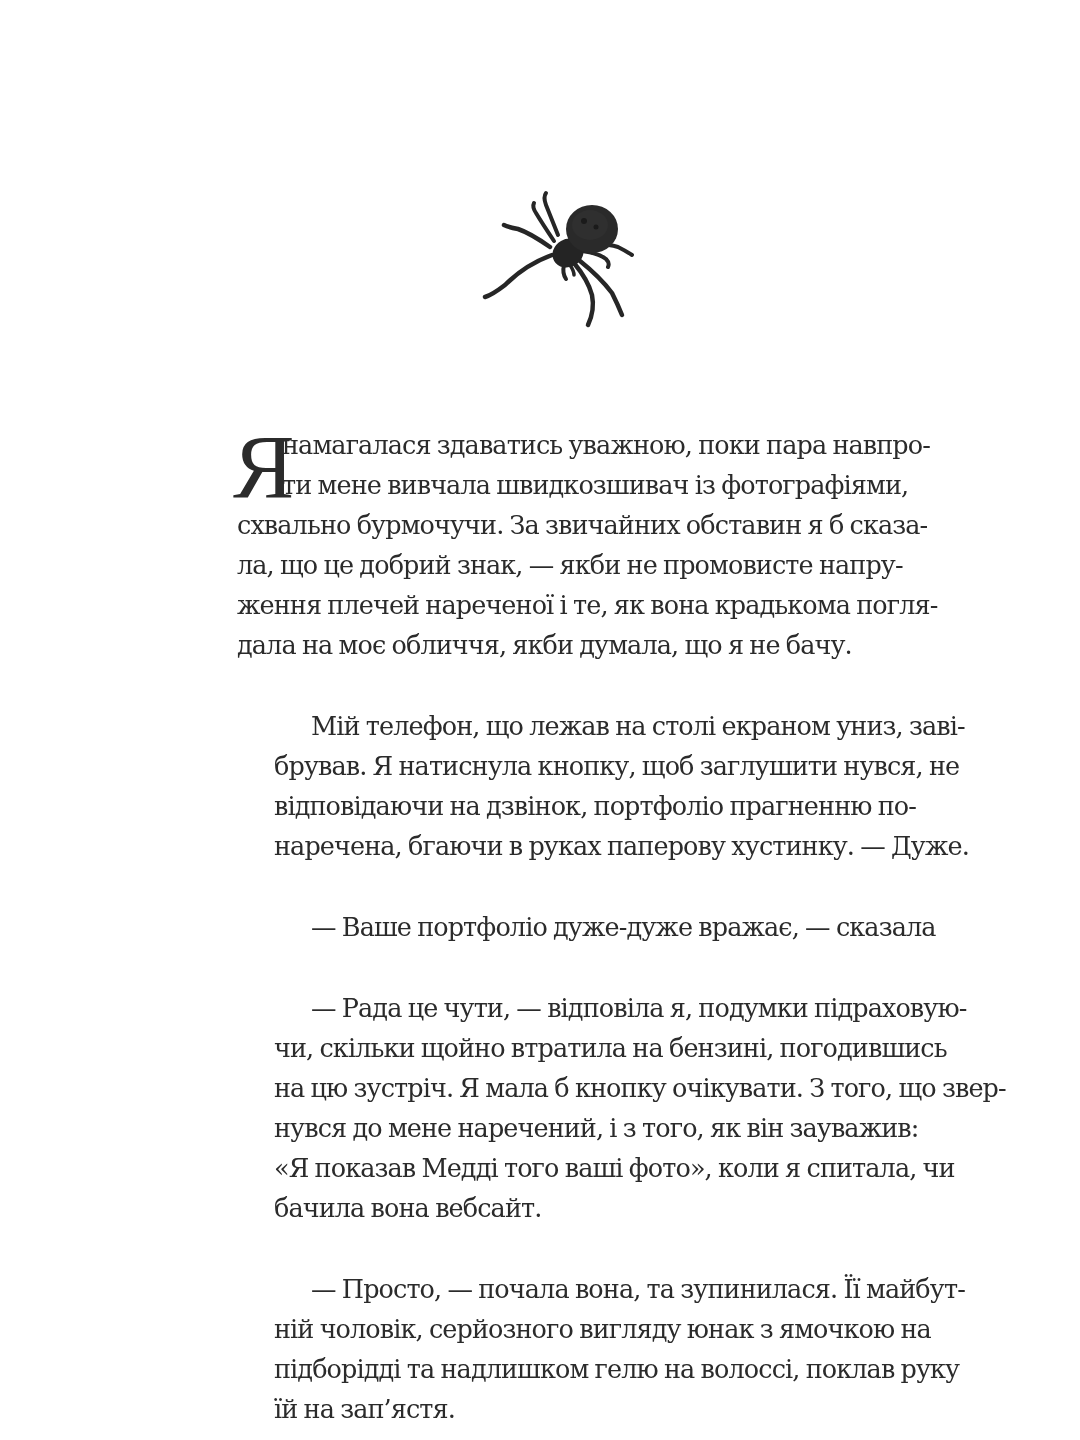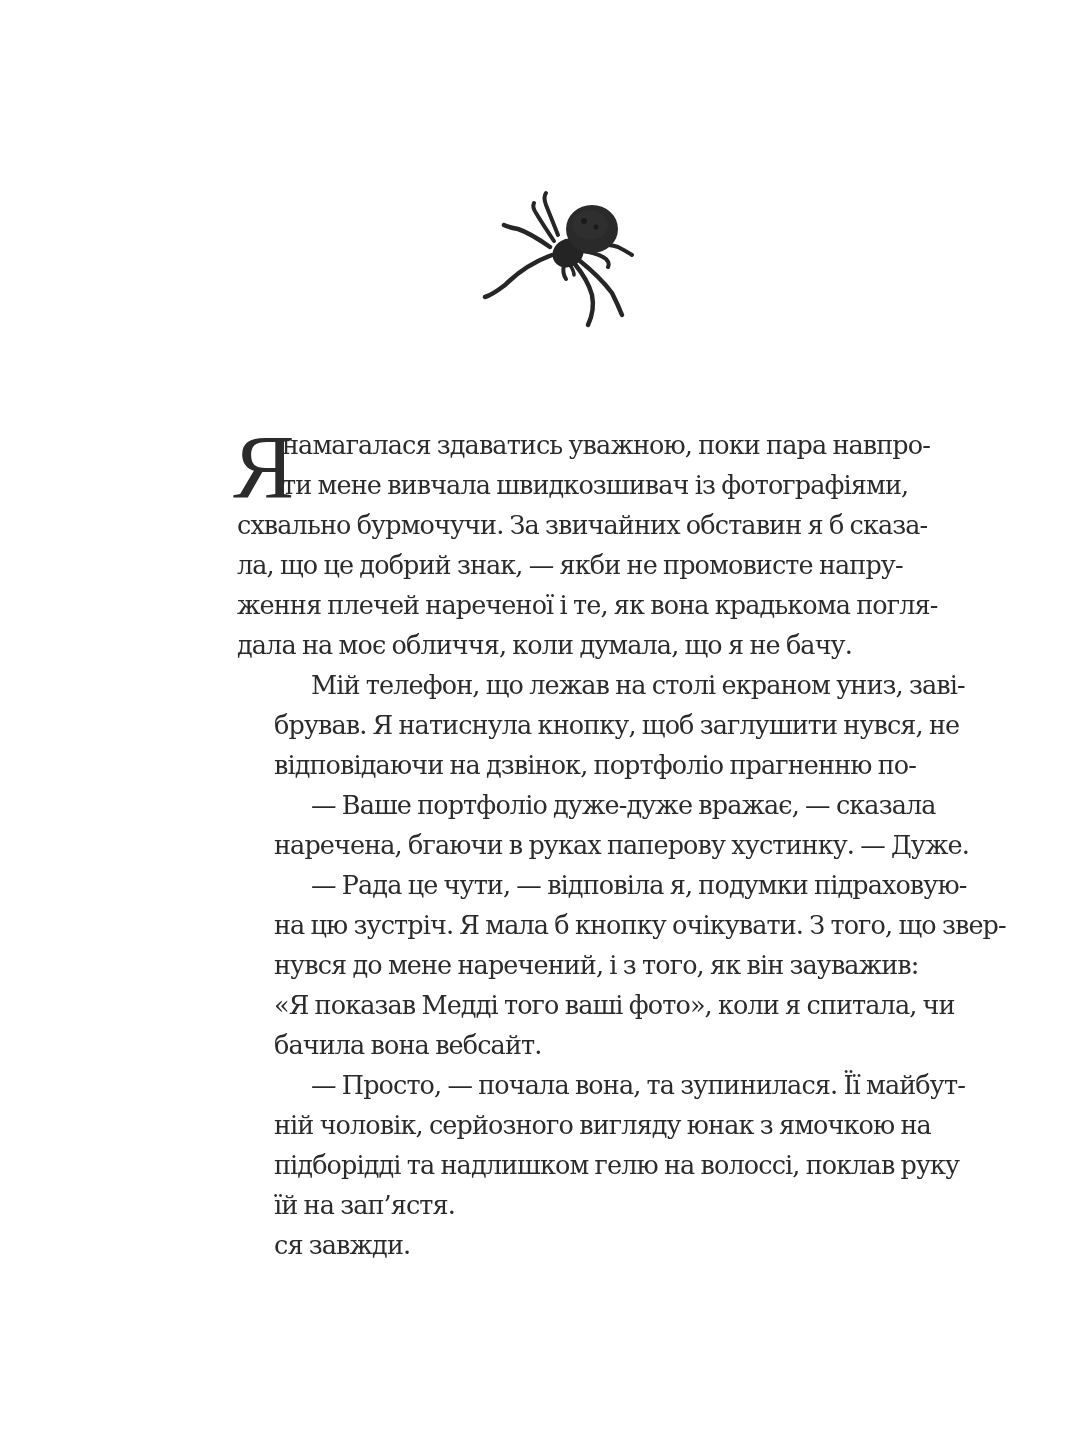--- a/index.html
+++ b/index.html
@@ -54,20 +54,21 @@
     text-align-last: justify;
     white-space: nowrap;
     height: 40px;
     overflow: visible;
   }
   .line.last {
     text-align-last: left;
   }
   .line.indent {
     padding-left: 37px;
+    margin-top: 41px;
   }
   .line.dropcap-pad {
     padding-left: 45px;
   }
   .drop-cap {
     position: absolute;
     left: -4px;
     top: -4px;
     font-family: "Liberation Serif", "DejaVu Serif", serif;
     font-size: 92px;
@@ -110,36 +111,37 @@
 
   <div class="text-block">
     <span class="drop-cap">Я</span>
 
     <p class="first">
       <span class="line dropcap-pad">намагалася здаватись уважною, поки пара навпро-</span>
       <span class="line dropcap-pad">ти мене вивчала швидкозшивач із фотографіями,</span>
       <span class="line">схвально бурмочучи. За звичайних обставин я б сказа-</span>
       <span class="line">ла, що це добрий знак, — якби не промовисте напру-</span>
       <span class="line">ження плечей нареченої і те, як вона крадькома погля-</span>
-      <span class="line last">дала на моє обличчя, коли думала, що я не бачу.</span>
+      <span class="line last">дала на моє обличчя, якби думала, що я не бачу.</span>
     </p>
 
     <p>
       <span class="line indent">Мій телефон, що лежав на столі екраном униз, заві-</span>
       <span class="line">брував. Я натиснула кнопку, щоб заглушити нувся, не</span>
       <span class="line">відповідаючи на дзвінок, портфоліо прагненню по-</span>
     </p>
 
     <p>
+      <span class="line">наречена, бгаючи в руках паперову хустинку. — Дуже.</span>
       <span class="line indent">— Ваше портфоліо дуже-дуже вражає, — сказала</span>
-      <span class="line">наречена, бгаючи в руках паперову хустинку. — Дуже.</span>
     </p>
 
     <p>
       <span class="line indent">— Рада це чути, — відповіла я, подумки підраховую-</span>
+      <span class="line">чи, скільки щойно втратила на бензині, погодившись</span>
       <span class="line">на цю зустріч. Я мала б кнопку очікувати. З того, що звер-</span>
       <span class="line">нувся до мене наречений, і з того, як він зауважив:</span>
       <span class="line">«Я показав Медді того ваші фото», коли я спитала, чи</span>
       <span class="line last">бачила вона вебсайт.</span>
     </p>
 
     <p>
       <span class="line indent">— Просто, — почала вона, та зупинилася. Її майбут-</span>
       <span class="line">ній чоловік, серйозного вигляду юнак з ямочкою на</span>
       <span class="line">підборідді та надлишком гелю на волоссі, поклав руку</span>

